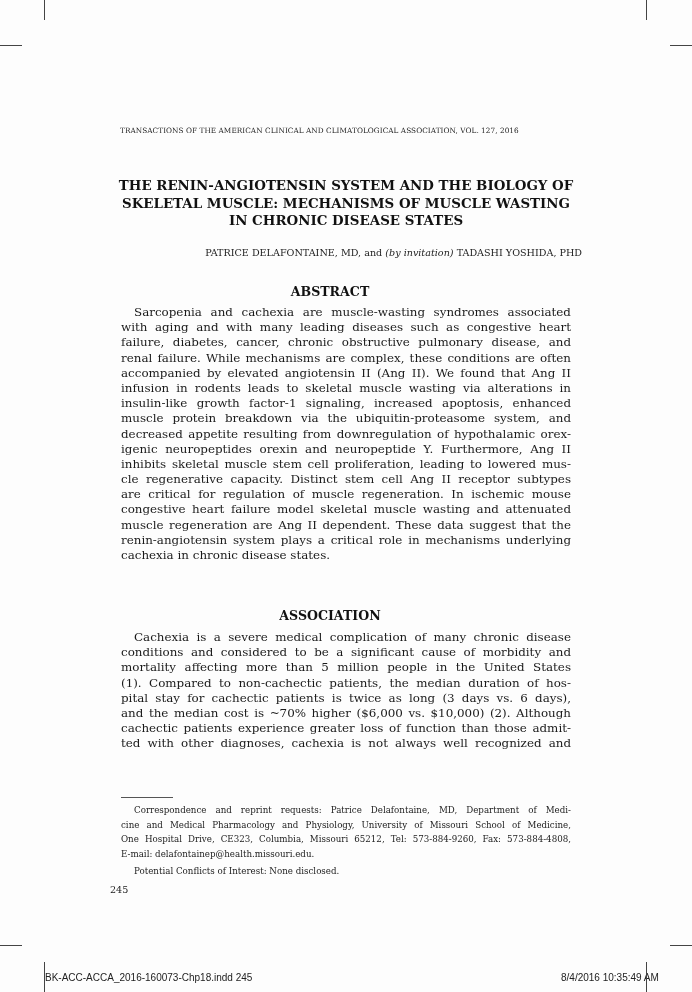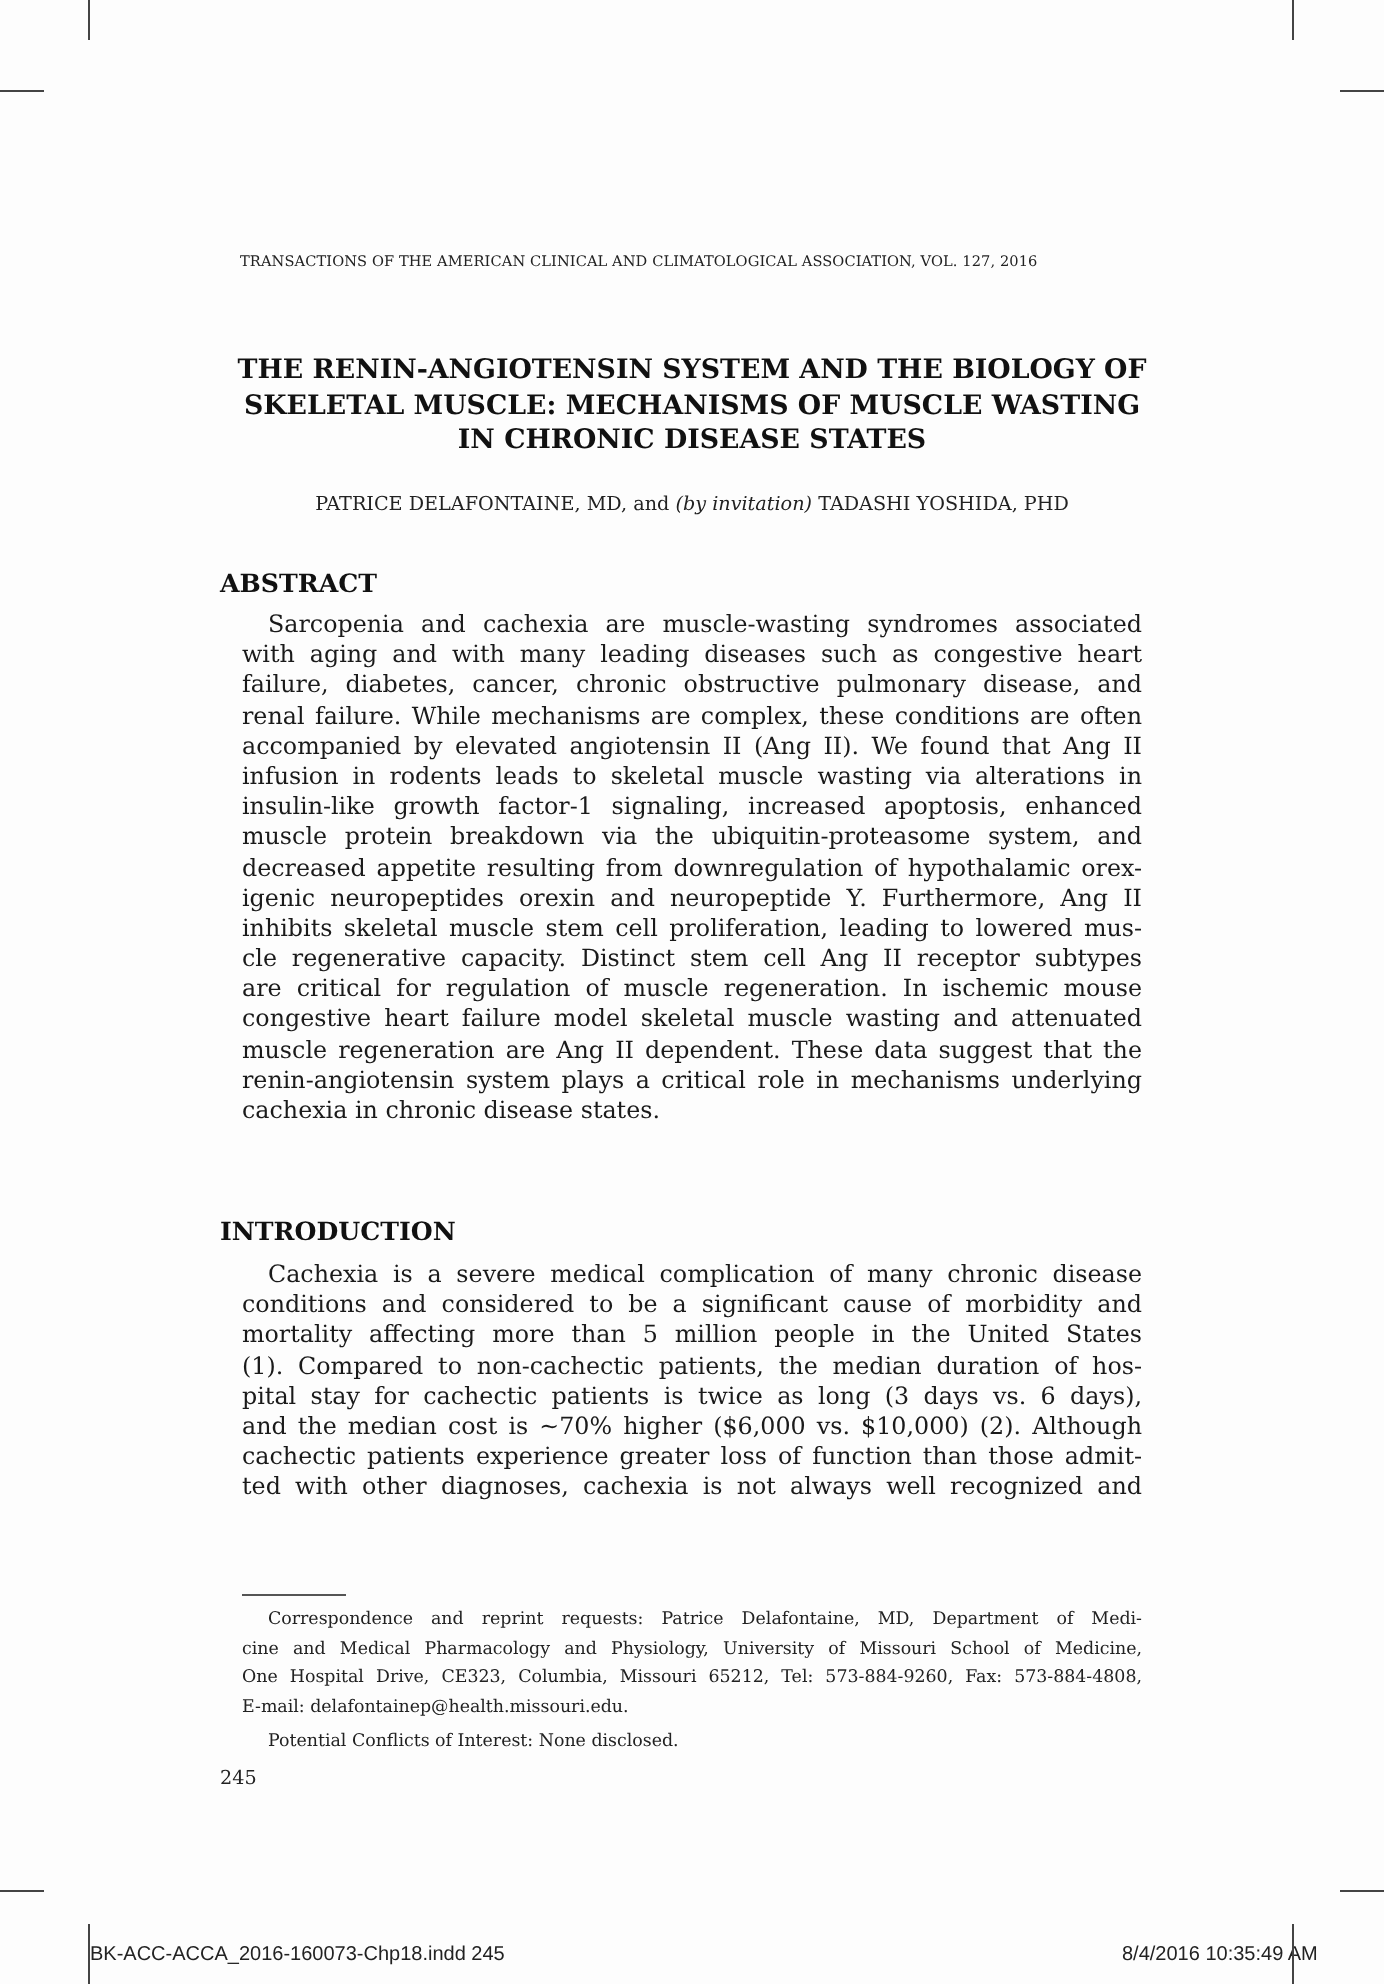--- a/index.html
+++ b/index.html
@@ -46,31 +46,32 @@
       font-weight: bold;
       font-size: 13.4px;
       line-height: 17.6px;
       color: #111;
     }
     .authors {
       position: absolute;
       left: 110px;
       top: 247px;
       width: 472px;
+      text-align: right;
+      font-size: 9.6px;
+      color: #222;
+      white-space: nowrap;
+    }
+    .authors .inv { font-style: italic; }
+
+    .section-heading {
+      position: absolute;
+      left: 94px;
+      width: 472px;
       text-align: center;
-      font-size: 9.6px;
-      color: #222;
-      white-space: nowrap;
-    }
-    .authors .inv { font-style: italic; }
-
-    .section-heading {
-      position: absolute;
-      left: 110px;
-      width: 472px;
       font-weight: bold;
       font-size: 12.6px;
       color: #111;
     }
     .body-text {
       position: absolute;
       left: 121px;
       width: 450px;
       font-size: 11.9px;
       line-height: 15.2px;
@@ -179,21 +180,21 @@
     <span class="ln">igenic neuropeptides orexin and neuropeptide Y. Furthermore, Ang II</span>
     <span class="ln">inhibits skeletal muscle stem cell proliferation, leading to lowered mus-</span>
     <span class="ln">cle regenerative capacity. Distinct stem cell Ang II receptor subtypes</span>
     <span class="ln">are critical for regulation of muscle regeneration. In ischemic mouse</span>
     <span class="ln">congestive heart failure model skeletal muscle wasting and attenuated</span>
     <span class="ln">muscle regeneration are Ang II dependent. These data suggest that the</span>
     <span class="ln">renin-angiotensin system plays a critical role in mechanisms underlying</span>
     <span class="ln last">cachexia in chronic disease states.</span>
   </div>
 
-  <div class="section-heading" style="top:608px;">INTRODUCTION</div>
+  <div class="section-heading" style="top:608px;">ASSOCIATION</div>
 
   <div class="body-text" style="top:630px;">
     <span class="ln indent">Cachexia is a severe medical complication of many chronic disease</span>
     <span class="ln">conditions and considered to be a significant cause of morbidity and</span>
     <span class="ln">mortality affecting more than 5 million people in the United States</span>
     <span class="ln">(1). Compared to non-cachectic patients, the median duration of hos-</span>
     <span class="ln">pital stay for cachectic patients is twice as long (3 days vs. 6 days),</span>
     <span class="ln">and the median cost is ~70% higher ($6,000 vs. $10,000) (2). Although</span>
     <span class="ln">cachectic patients experience greater loss of function than those admit-</span>
     <span class="ln">ted with other diagnoses, cachexia is not always well recognized and</span>

